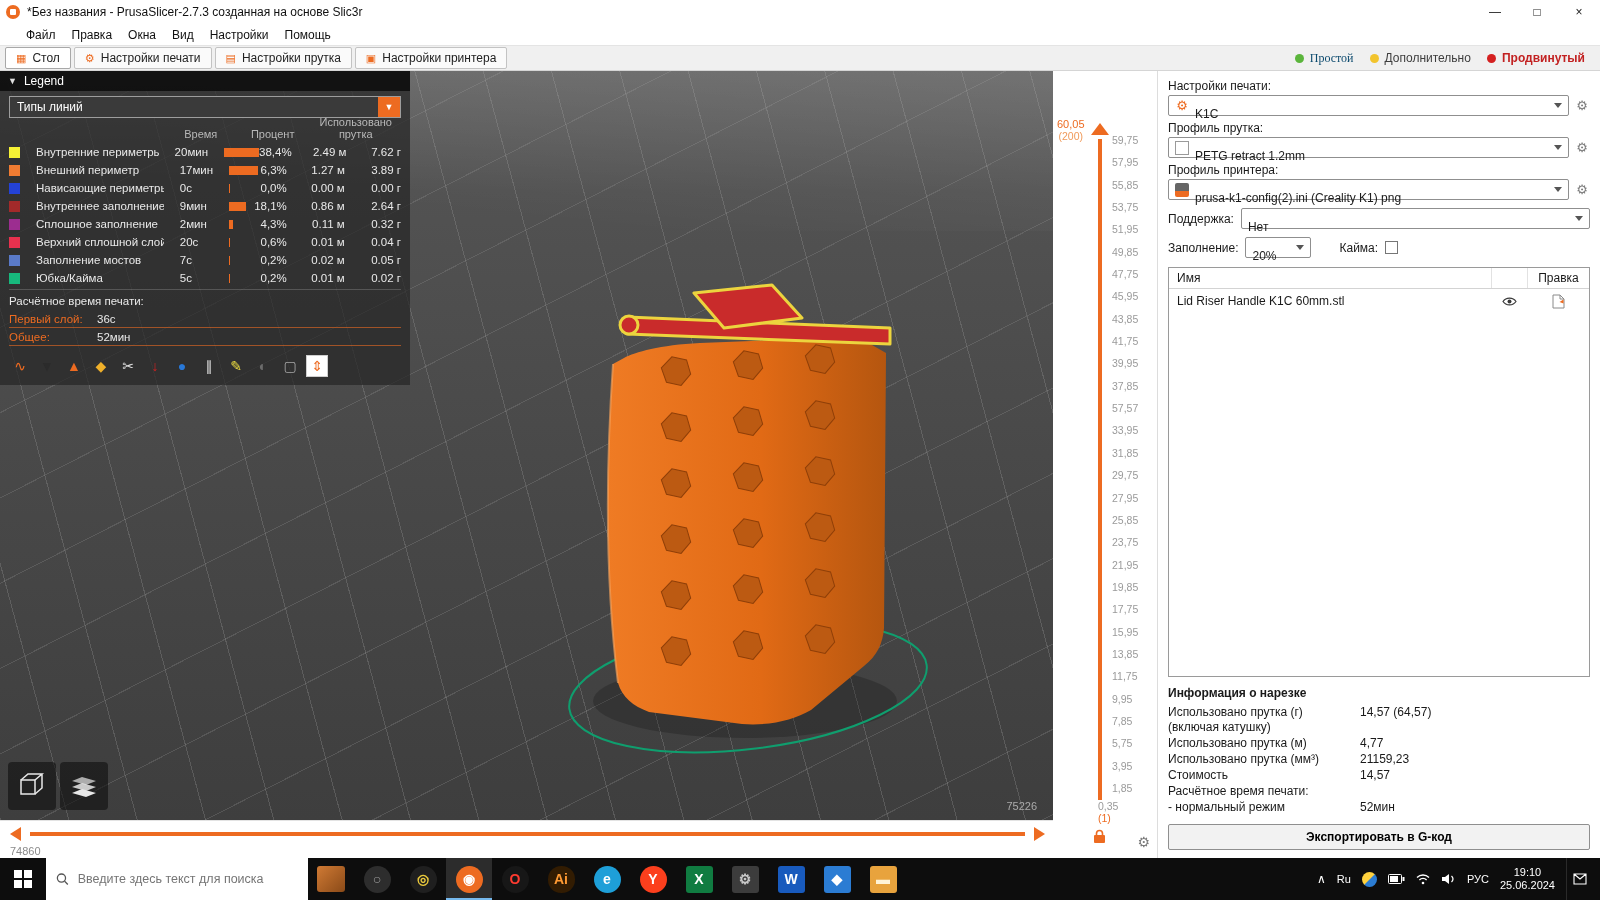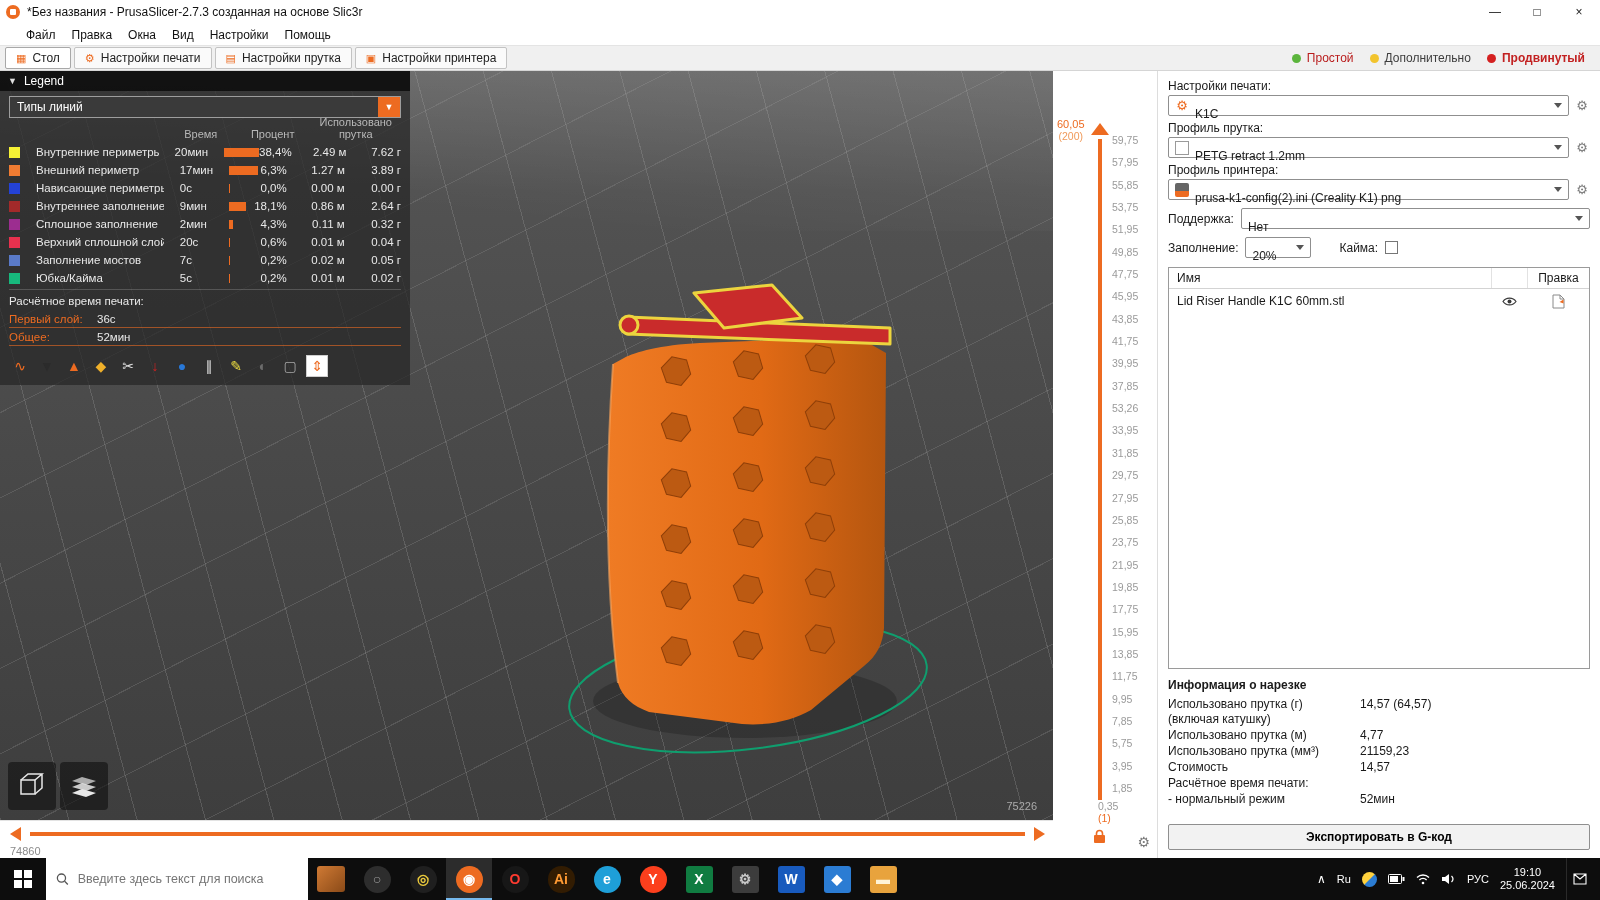--- a/index.html
+++ b/index.html
@@ -113,21 +113,21 @@
   .oh-edit { width:62px; height:100%; border-left:1px solid #e2e2e2; display:flex; align-items:center; justify-content:center; }
   .obj-row { display:flex; height:24px; align-items:center; }
   .or-name { padding-left:8px; flex:1; white-space:nowrap; overflow:hidden; }
   .or-eye { width:36px; display:flex; justify-content:center; }
   .or-edit { width:62px; display:flex; justify-content:center; }
 
   .info-title { font-weight:bold; margin-top:9px; margin-bottom:4px; }
   .info-row { display:flex; margin:1px 0; line-height:15px; }
   .ir-label { width:192px; flex:none; }
   .ir-sub:empty { display:none; }
-  .export-btn { height:26px; border:1px solid #8f8f8f; background:#f2f2f2; font-weight:bold; font-size:12px; margin-top:16px; border-radius:2px; font-family:"Liberation Sans",sans-serif; }
+  .export-btn { height:26px; border:1px solid #8f8f8f; background:#f2f2f2; font-weight:bold; font-size:12px; margin-top:8px; border-radius:2px; font-family:"Liberation Sans",sans-serif; }
 
   
   .taskbar { height:42px; background:#0d0d0d; display:flex; align-items:stretch; color:#fff; }
   .tb-start { width:46px; display:flex; align-items:center; justify-content:center; flex:none; }
   .winlogo { display:grid; grid-template-columns:8px 8px; grid-template-rows:8px 8px; gap:1.5px; }
   .winlogo span { background:#fff; }
   .tb-search { width:262px; background:#ffffff; display:flex; align-items:center; gap:9px; padding:0 10px; flex:none; }
   .tb-search input { border:none; outline:none; font-size:12.5px; color:#555; width:100%; font-family:"Liberation Sans",sans-serif; background:transparent; }
   .tb-thumb { width:46px; display:flex; align-items:center; justify-content:center; flex:none; }
   .tb-thumb .th { width:28px; height:26px; border-radius:3px; background:linear-gradient(135deg,#d07a34,#8a4a18); }
@@ -203,21 +203,21 @@
 
       <div class="tab">
         <span class="tab-ic" style="color: rgb(237, 107, 33);">▣</span>
         <span>Настройки принтера</span>
       </div>
     </div>
   <div class="modes">
 
       <div class="mode">
         <span class="mode-dot" style="background: rgb(91, 181, 60);"></span>
-        <span style="color: #b91c1c; font-weight: normal;">Простой</span>
+        <span style="color: #0c4a6e; font-weight: normal; font-family: Liberation Serif, serif;">Простой</span>
       </div>
 
       <div class="mode">
         <span class="mode-dot" style="background: rgb(242, 196, 45);"></span>
         <span style="color: rgb(61, 61, 61); font-weight: normal;">Дополнительно</span>
       </div>
 
       <div class="mode">
         <span class="mode-dot" style="background: rgb(212, 32, 32);"></span>
         <span style="color: rgb(194, 33, 33); font-weight: bold;">Продвинутый</span>
@@ -480,21 +480,21 @@
         <div class="tick">55,85</div>
         <div class="tick">53,75</div>
         <div class="tick">51,95</div>
         <div class="tick">49,85</div>
         <div class="tick">47,75</div>
         <div class="tick">45,95</div>
         <div class="tick">43,85</div>
         <div class="tick">41,75</div>
         <div class="tick">39,95</div>
         <div class="tick">37,85</div>
-        <div class="tick">53,26</div>
+        <div class="tick">57,57</div>
         <div class="tick">33,95</div>
         <div class="tick">31,85</div>
         <div class="tick">29,75</div>
         <div class="tick">27,95</div>
         <div class="tick">25,85</div>
         <div class="tick">23,75</div>
         <div class="tick">21,95</div>
         <div class="tick">19,85</div>
         <div class="tick">17,75</div>
         <div class="tick">15,95</div>

